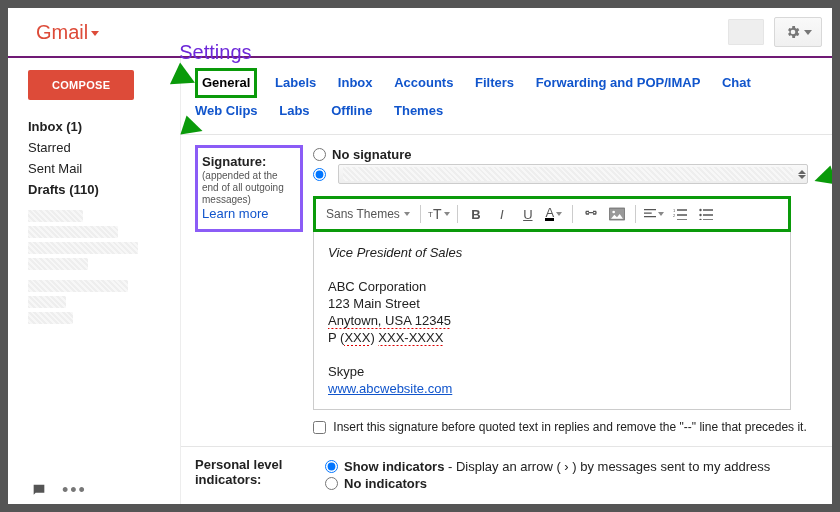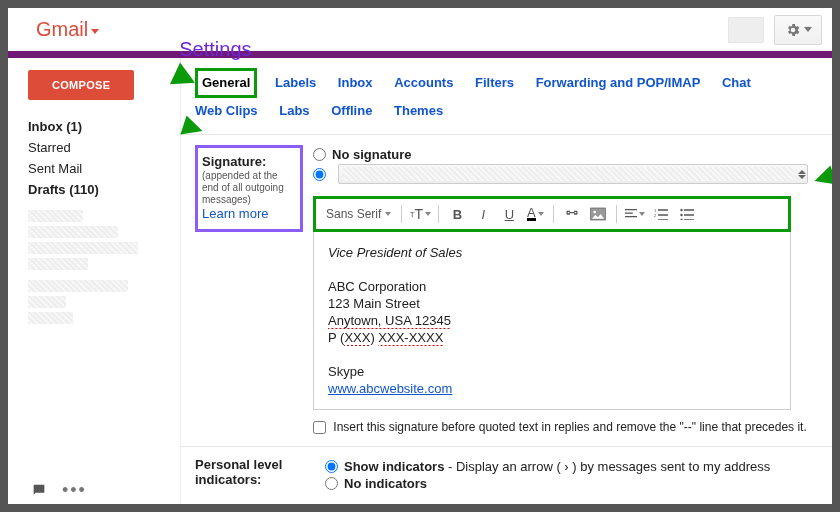--- a/index.html
+++ b/index.html
@@ -1,18 +1,18 @@
 <!DOCTYPE html>
 <html><head>
 <meta charset="utf-8">
 <style>
   * { box-sizing: border-box; margin: 0; padding: 0; }
   body { font-family: Arial, sans-serif; font-size: 13px; color: #222; background: #555; padding: 8px; width: 840px; height: 512px; overflow: hidden; }
   .app { background: #fff; width: 824px; height: 496px; position: relative; overflow: hidden; }
-  .topbar { display: flex; align-items: center; height: 50px; border-bottom: 7px solid #701a75; padding: 0 10px 0 28px; }
+  .topbar { display: flex; align-items: center; height: 50px; border-bottom: 2px solid #701a75; padding: 0 10px 0 28px; }
   .logo { color: #dd4b39; font-size: 20px; font-weight: 400; display: flex; align-items: center; gap: 3px; cursor: pointer; }
   .logo .caret { width: 0; height: 0; border-left: 4px solid transparent; border-right: 4px solid transparent; border-top: 5px solid #dd4b39; margin-top: 3px; }
   .page-title { font-size: 20px; color: #6d28d9; margin-left: 80px; margin-top: 40px; }
   .spacer { flex: 1; }
   .blurbox { background: repeating-linear-gradient(45deg,#eee,#eee 2px,#f7f7f7 2px,#f7f7f7 4px); border-radius: 1px; }
   .avatar { width: 36px; height: 26px; border: 1px solid #e5e5e5; background: #eee; }
   .gear-btn { width: 48px; height: 30px; border: 1px solid #d8d8d8; border-radius: 2px; background: linear-gradient(#f9f9f9,#f0f0f0); display: flex; align-items: center; justify-content: center; gap: 3px; margin-left: 10px; cursor: pointer; }
   .gear-btn .caret { width: 0; height: 0; border-left: 4px solid transparent; border-right: 4px solid transparent; border-top: 5px solid #777; }
   .main { display: flex; height: calc(100% - 50px); }
   .sidebar { width: 172px; padding: 12px 8px 0 20px; position: relative; }
@@ -149,21 +149,21 @@
               <div class="blur blurbox"></div>
               <div class="updown">
                 <span class="tri-up"></span>
                 <span class="tri-down"></span>
               </div>
             </div>
           </div>
 
           <div class="toolbar">
             <div class="font">
-              <span>Sans Serif</span>
+              <span>Sans Themes</span>
               <span class="caret"></span>
             </div>
             <span class="tb-sep"></span>
             <div class="tb-btn">
               <span style="font-size:8px">T</span>
                 <span style="font-size:14px">T</span>
               <span class="caret" style="margin-left:2px;width:0;height:0;border-left:3px solid transparent;border-right:3px solid transparent;border-top:4px solid #888"></span>
             </div>
             <span class="tb-sep"></span>
             <div class="tb-btn">

